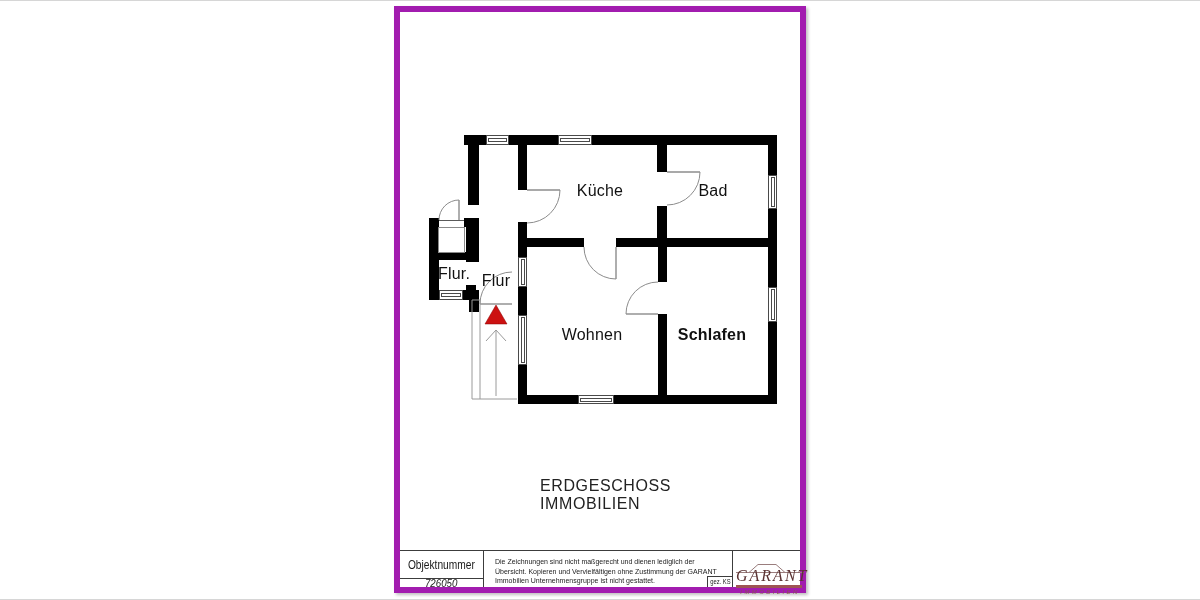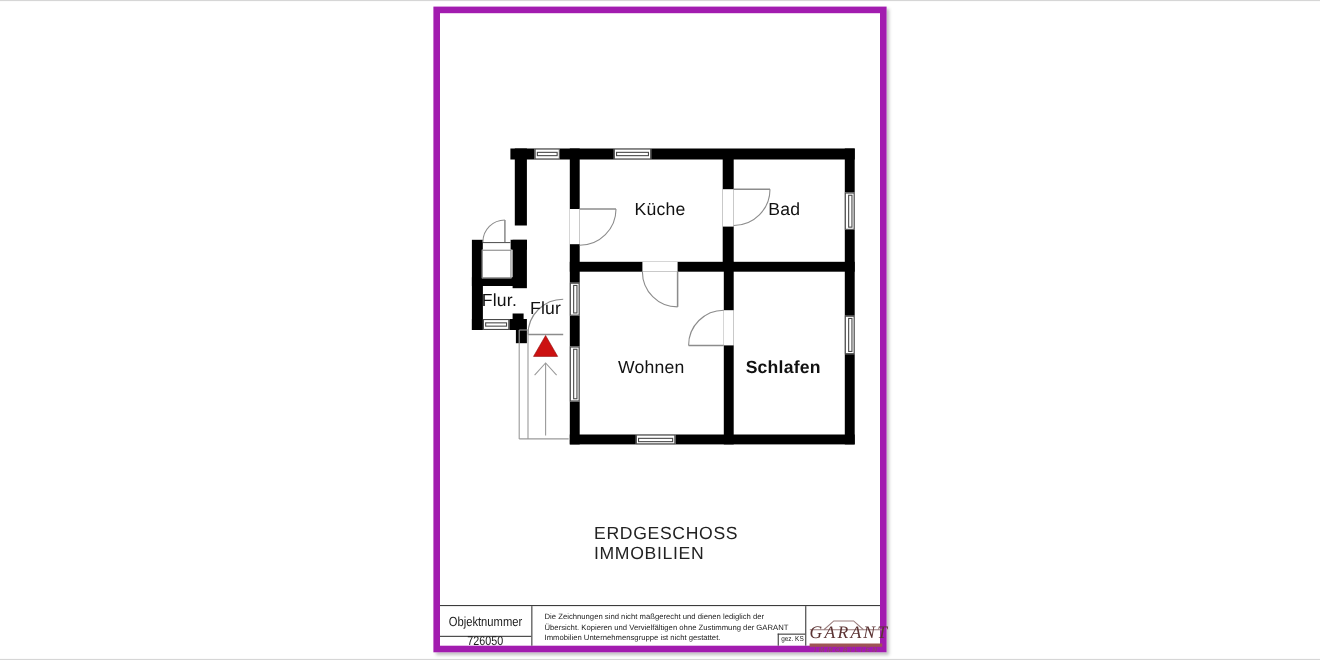--- a/index.html
+++ b/index.html
@@ -39,21 +39,21 @@
   .tb { position:absolute; left:0; right:0; bottom:0; top:538px; border-top:1px solid #3c3c3c; z-index:5; }
   .tb-cell-left { position:absolute; left:0; top:0; bottom:0; width:83px; border-right:1px solid #3c3c3c; }
   .tb-objlabel {
     position:absolute; left:0; right:0; top:0; height:27px; border-bottom:1px solid #3c3c3c;
     display:flex; align-items:center; justify-content:center;
     font-size:12px; color:#1a1a1a; transform-origin:center; }
   .tb-objlabel span, .tb-objvalue span { display:inline-block; transform:scaleX(0.85); white-space:nowrap; }
   .tb-objvalue {
     position:absolute; left:0; right:0; top:28px; bottom:0;
     display:flex; align-items:center; justify-content:center;
-    font-size:11.5px; color:#1a1a1a; }
+    font-size:11.5px; color:#1a1a1a;font-style:italic; }
   .tb-mid { position:absolute; left:84px; top:0; bottom:0; width:248px; border-right:1px solid #3c3c3c; }
   .tb-disclaimer {
     position:absolute; left:11px; top:6px; width:228px;
     font-size:7px; line-height:9.5px; color:#222; text-align:left; }
   .tb-gez {
     position:absolute; right:0; bottom:0; width:24px; height:10px;
     border-left:1px solid #3c3c3c; border-top:1px solid #3c3c3c;
     font-size:6.5px; line-height:10px; text-align:center; color:#222; }
   .tb-gez span { display:inline-block; transform:scaleX(0.9); white-space:nowrap; }
   .tb-logo { position:absolute; left:336px; top:8px; width:68px; height:36px;font-style:italic; }

